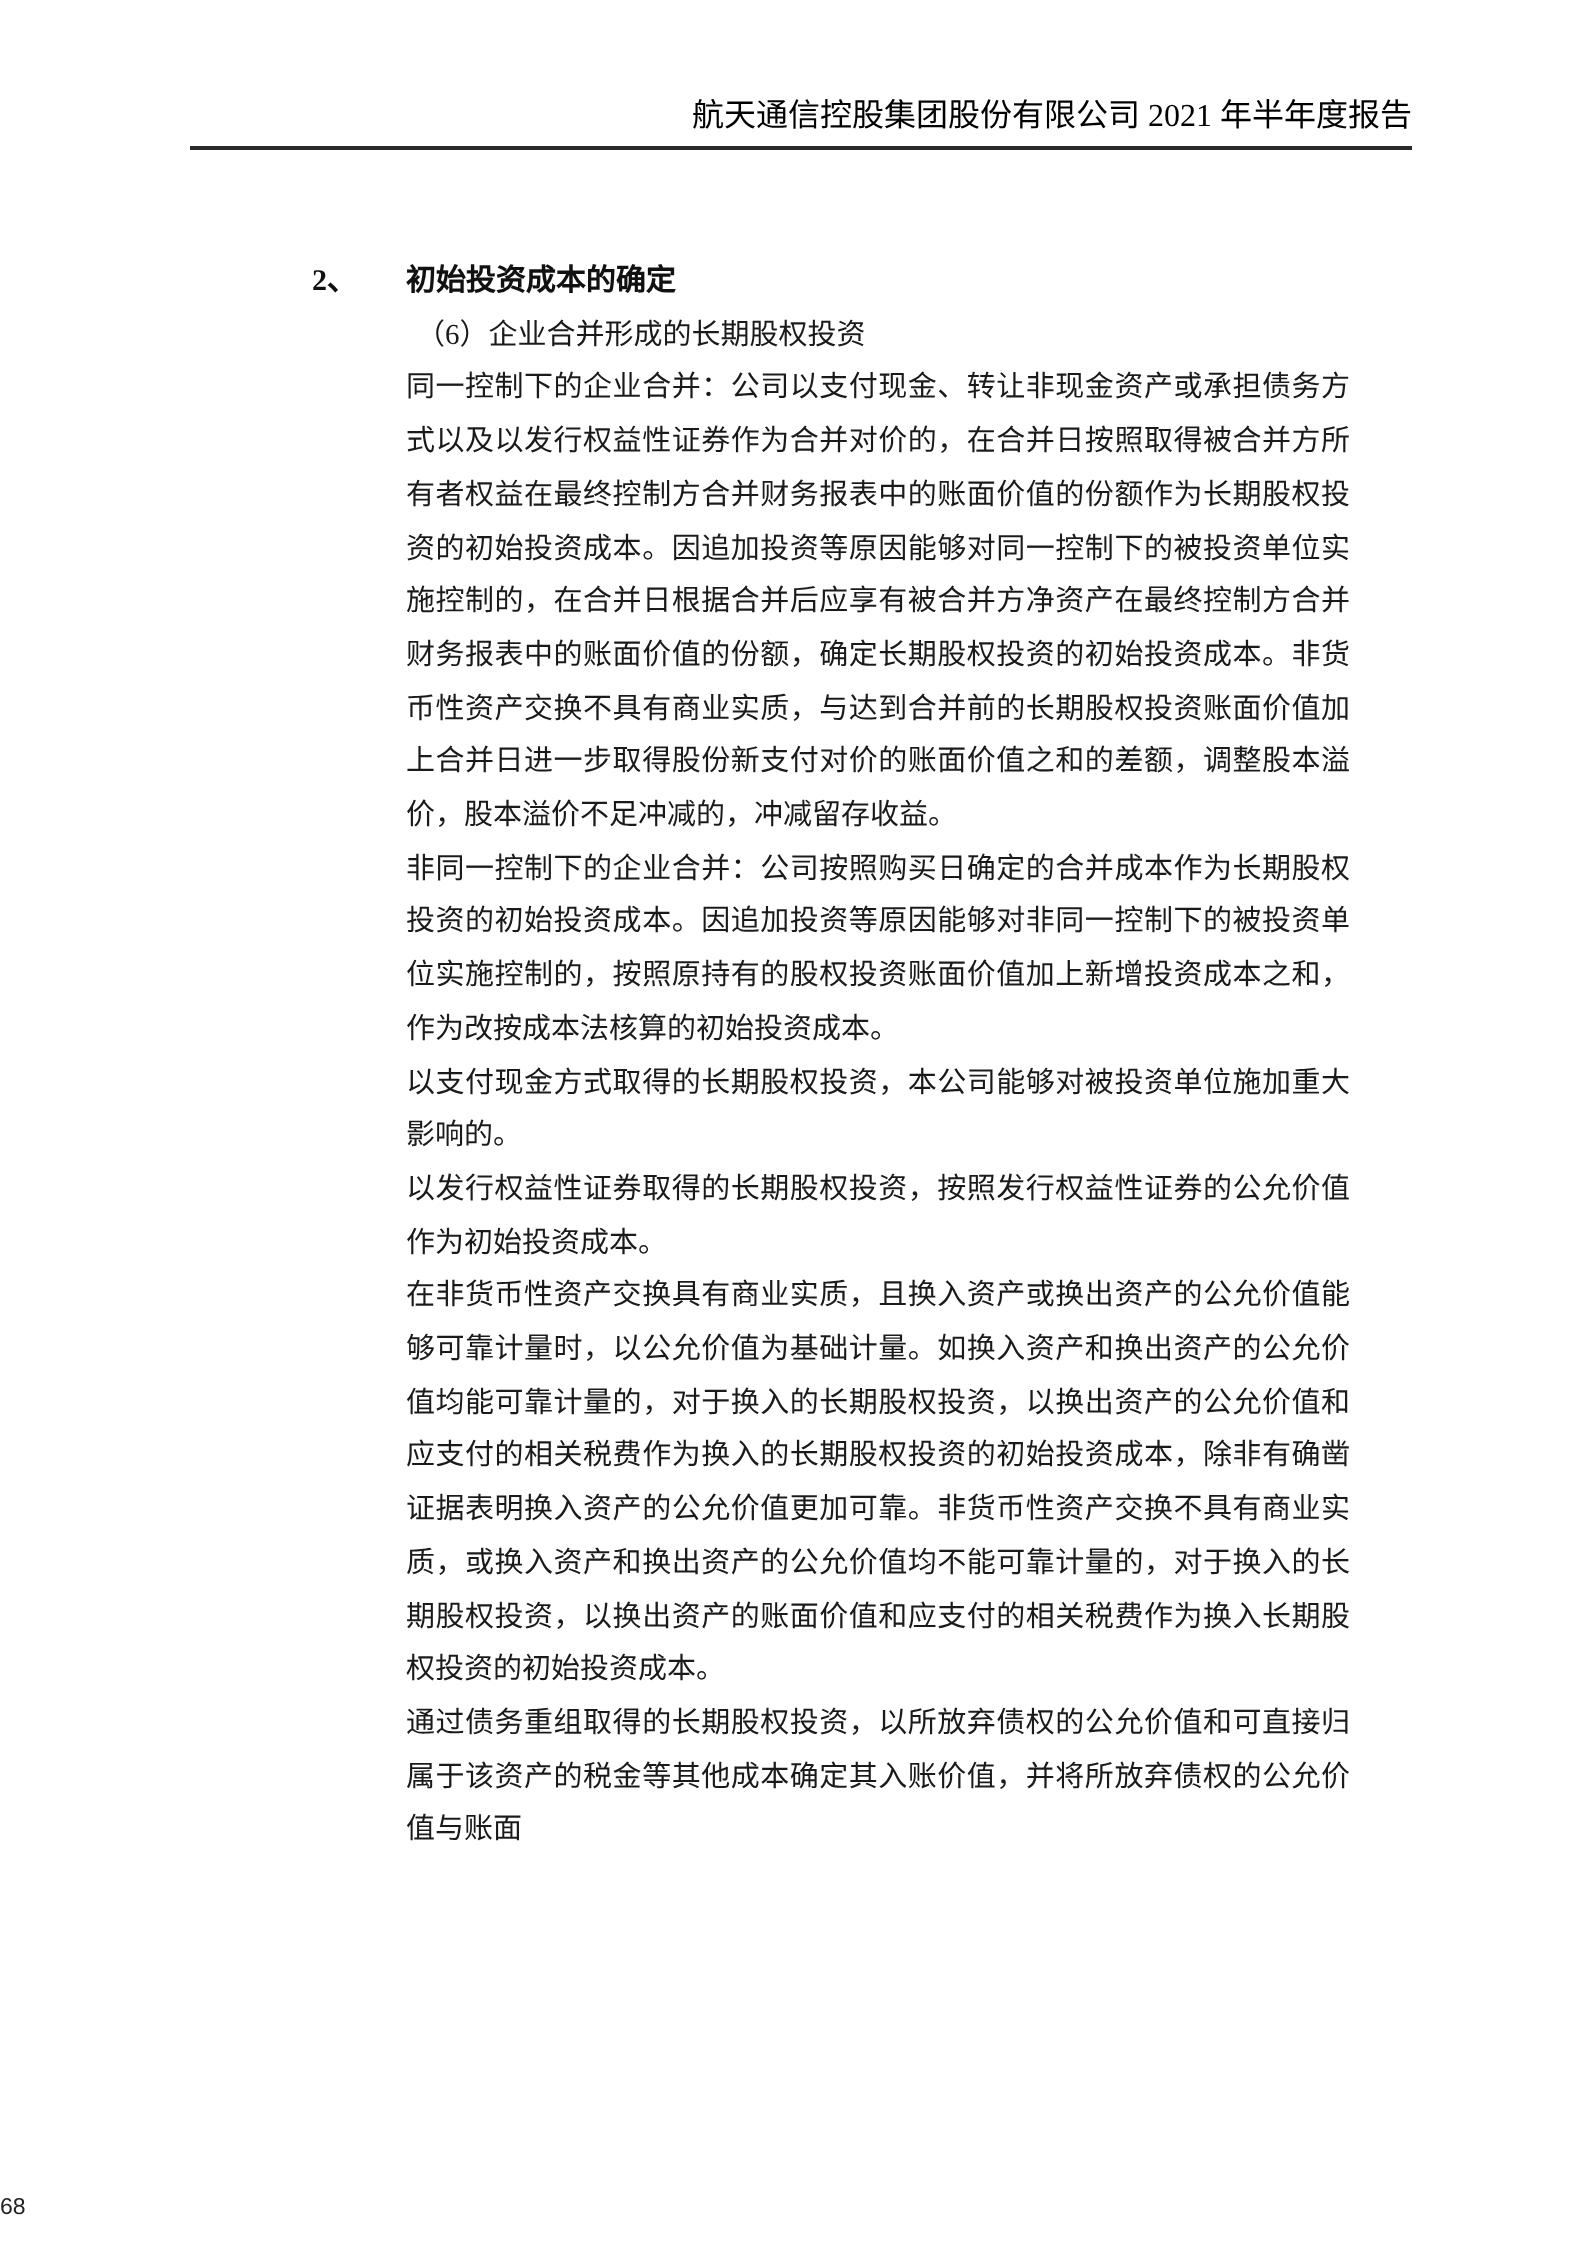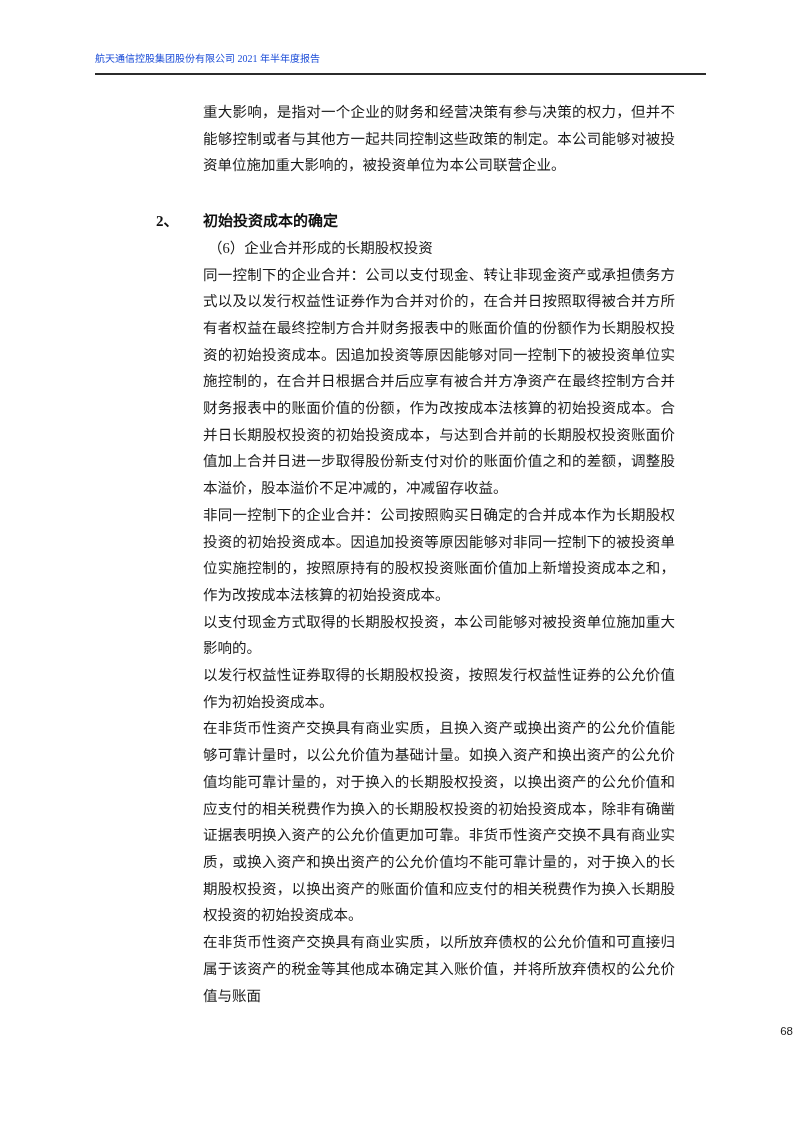--- a/index.html
+++ b/index.html
@@ -14,24 +14,24 @@
     background: #ffffff;
     font-family: "Liberation Serif", "DejaVu Serif", serif;
     color: #1a1a1a;
     overflow: hidden;
   }
   .page-header {
     position: absolute;
     top: 51px;
     left: 95px;
     width: 611px;
-    text-align: left;
-    font-size: 10px;
+    text-align: right;
+    font-size: 16px;
     line-height: 15px;
-    color: #1d4ed8;
+    color: #000000;
     padding-bottom: 7px;
     border-bottom: 2px solid #2b2b2b;
     white-space: nowrap;
   }
   .body-text {
     position: absolute;
     top: 99px;
     left: 203px;
     width: 472px;
     font-size: 14.5px;
@@ -52,63 +52,62 @@
   }
   .sec-num {
     flex: none;
     width: 47px;
   }
   .sub {
     text-indent: 5px;
   }
   .page-footer {
     position: absolute;
-    top: 1024px;
+    top: 1097px;
     left: 0;
     width: 793px;
-    text-align: right;
+    text-align: left;
     font-size: 11.5px;
     line-height: 14px;
     font-family: "Liberation Sans", "DejaVu Sans", sans-serif;
     color: #222222;
   }
 </style>
 </head>
 <body>
 
 <div class="page">
 
   <header class="page-header">
     <span>航天通信控股集团股份有限公司 2021 年半年度报告</span>
   </header>
 
   <main class="body-text">
 
 
-    <p class="para">重大影响，是指对一个企业的财务和经营决策有参与决策的权力，但并不能够控制或者与其他方一起共同控制这些政策的制定。本公司能够对被投资单位施加重大影响的，被投资单位为本公司联营企业。</p>
 
     <h2 class="section-heading">
       <span class="sec-num">2、</span>
       <span class="sec-title">初始投资成本的确定</span>
     </h2>
 
     <p class="para sub">（6）企业合并形成的长期股权投资</p>
 
-    <p class="para">同一控制下的企业合并：公司以支付现金、转让非现金资产或承担债务方式以及以发行权益性证券作为合并对价的，在合并日按照取得被合并方所有者权益在最终控制方合并财务报表中的账面价值的份额作为长期股权投资的初始投资成本。因追加投资等原因能够对同一控制下的被投资单位实施控制的，在合并日根据合并后应享有被合并方净资产在最终控制方合并财务报表中的账面价值的份额，作为改按成本法核算的初始投资成本。合并日长期股权投资的初始投资成本，与达到合并前的长期股权投资账面价值加上合并日进一步取得股份新支付对价的账面价值之和的差额，调整股本溢价，股本溢价不足冲减的，冲减留存收益。</p>
+    <p class="para">同一控制下的企业合并：公司以支付现金、转让非现金资产或承担债务方式以及以发行权益性证券作为合并对价的，在合并日按照取得被合并方所有者权益在最终控制方合并财务报表中的账面价值的份额作为长期股权投资的初始投资成本。因追加投资等原因能够对同一控制下的被投资单位实施控制的，在合并日根据合并后应享有被合并方净资产在最终控制方合并财务报表中的账面价值的份额，确定长期股权投资的初始投资成本。非货币性资产交换不具有商业实质，与达到合并前的长期股权投资账面价值加上合并日进一步取得股份新支付对价的账面价值之和的差额，调整股本溢价，股本溢价不足冲减的，冲减留存收益。</p>
 
     <p class="para">非同一控制下的企业合并：公司按照购买日确定的合并成本作为长期股权投资的初始投资成本。因追加投资等原因能够对非同一控制下的被投资单位实施控制的，按照原持有的股权投资账面价值加上新增投资成本之和，作为改按成本法核算的初始投资成本。</p>
 
 
     <p class="para">以支付现金方式取得的长期股权投资，本公司能够对被投资单位施加重大影响的。</p>
 
     <p class="para">以发行权益性证券取得的长期股权投资，按照发行权益性证券的公允价值作为初始投资成本。</p>
 
     <p class="para">在非货币性资产交换具有商业实质，且换入资产或换出资产的公允价值能够可靠计量时，以公允价值为基础计量。如换入资产和换出资产的公允价值均能可靠计量的，对于换入的长期股权投资，以换出资产的公允价值和应支付的相关税费作为换入的长期股权投资的初始投资成本，除非有确凿证据表明换入资产的公允价值更加可靠。非货币性资产交换不具有商业实质，或换入资产和换出资产的公允价值均不能可靠计量的，对于换入的长期股权投资，以换出资产的账面价值和应支付的相关税费作为换入长期股权投资的初始投资成本。</p>
 
-    <p class="para">在非货币性资产交换具有商业实质，以所放弃债权的公允价值和可直接归属于该资产的税金等其他成本确定其入账价值，并将所放弃债权的公允价值与账面</p>
+    <p class="para">通过债务重组取得的长期股权投资，以所放弃债权的公允价值和可直接归属于该资产的税金等其他成本确定其入账价值，并将所放弃债权的公允价值与账面</p>
 
   </main>
 
   <footer class="page-footer">
     <span>68</span>
   </footer>
 
 </div>
 
 </body></html>

